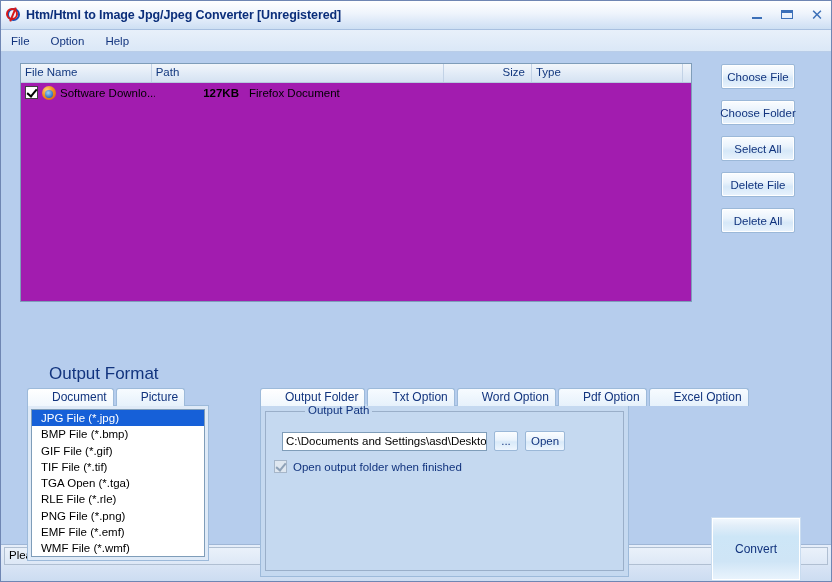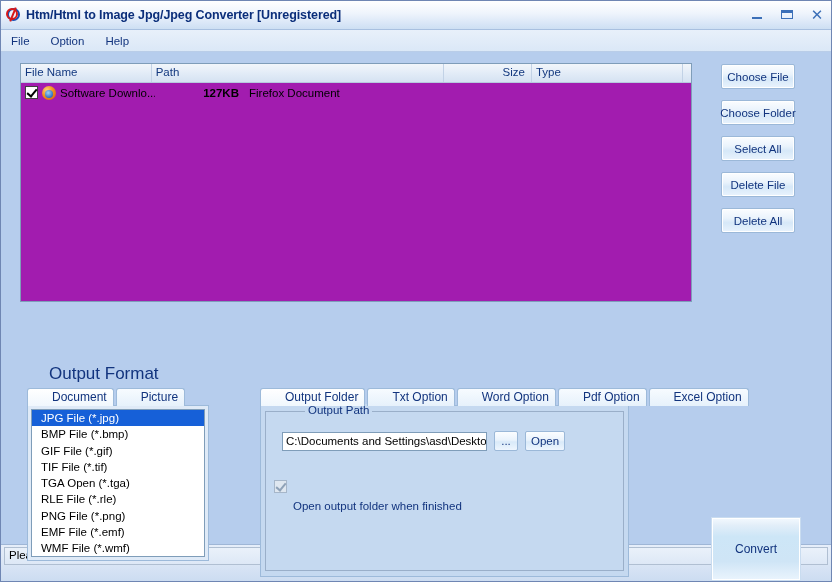--- a/index.html
+++ b/index.html
@@ -407,21 +407,20 @@
     left: 3px; top: 0px;
     width: 4px; height: 8px;
     border: solid #8fa2b8;
     border-width: 0 2px 2px 0;
     transform: rotate(40deg);
   }
   .openchk-label {
     font-size: 11.5px;
     color: #12347e;
     white-space: nowrap;
-    margin-top: 40px;
   }
 
   
   .convert-btn {
     position: absolute;
     left: 710px; top: 465px;
     width: 90px; height: 64px;
     box-sizing: border-box;
     border: 1px solid #c9dcf0;
     background: linear-gradient(to bottom, #f4f9fe 0%, #e2eef9 12%, #cde6f7 30%, #cfe5f6 70%, #eaf4fd 100%);

